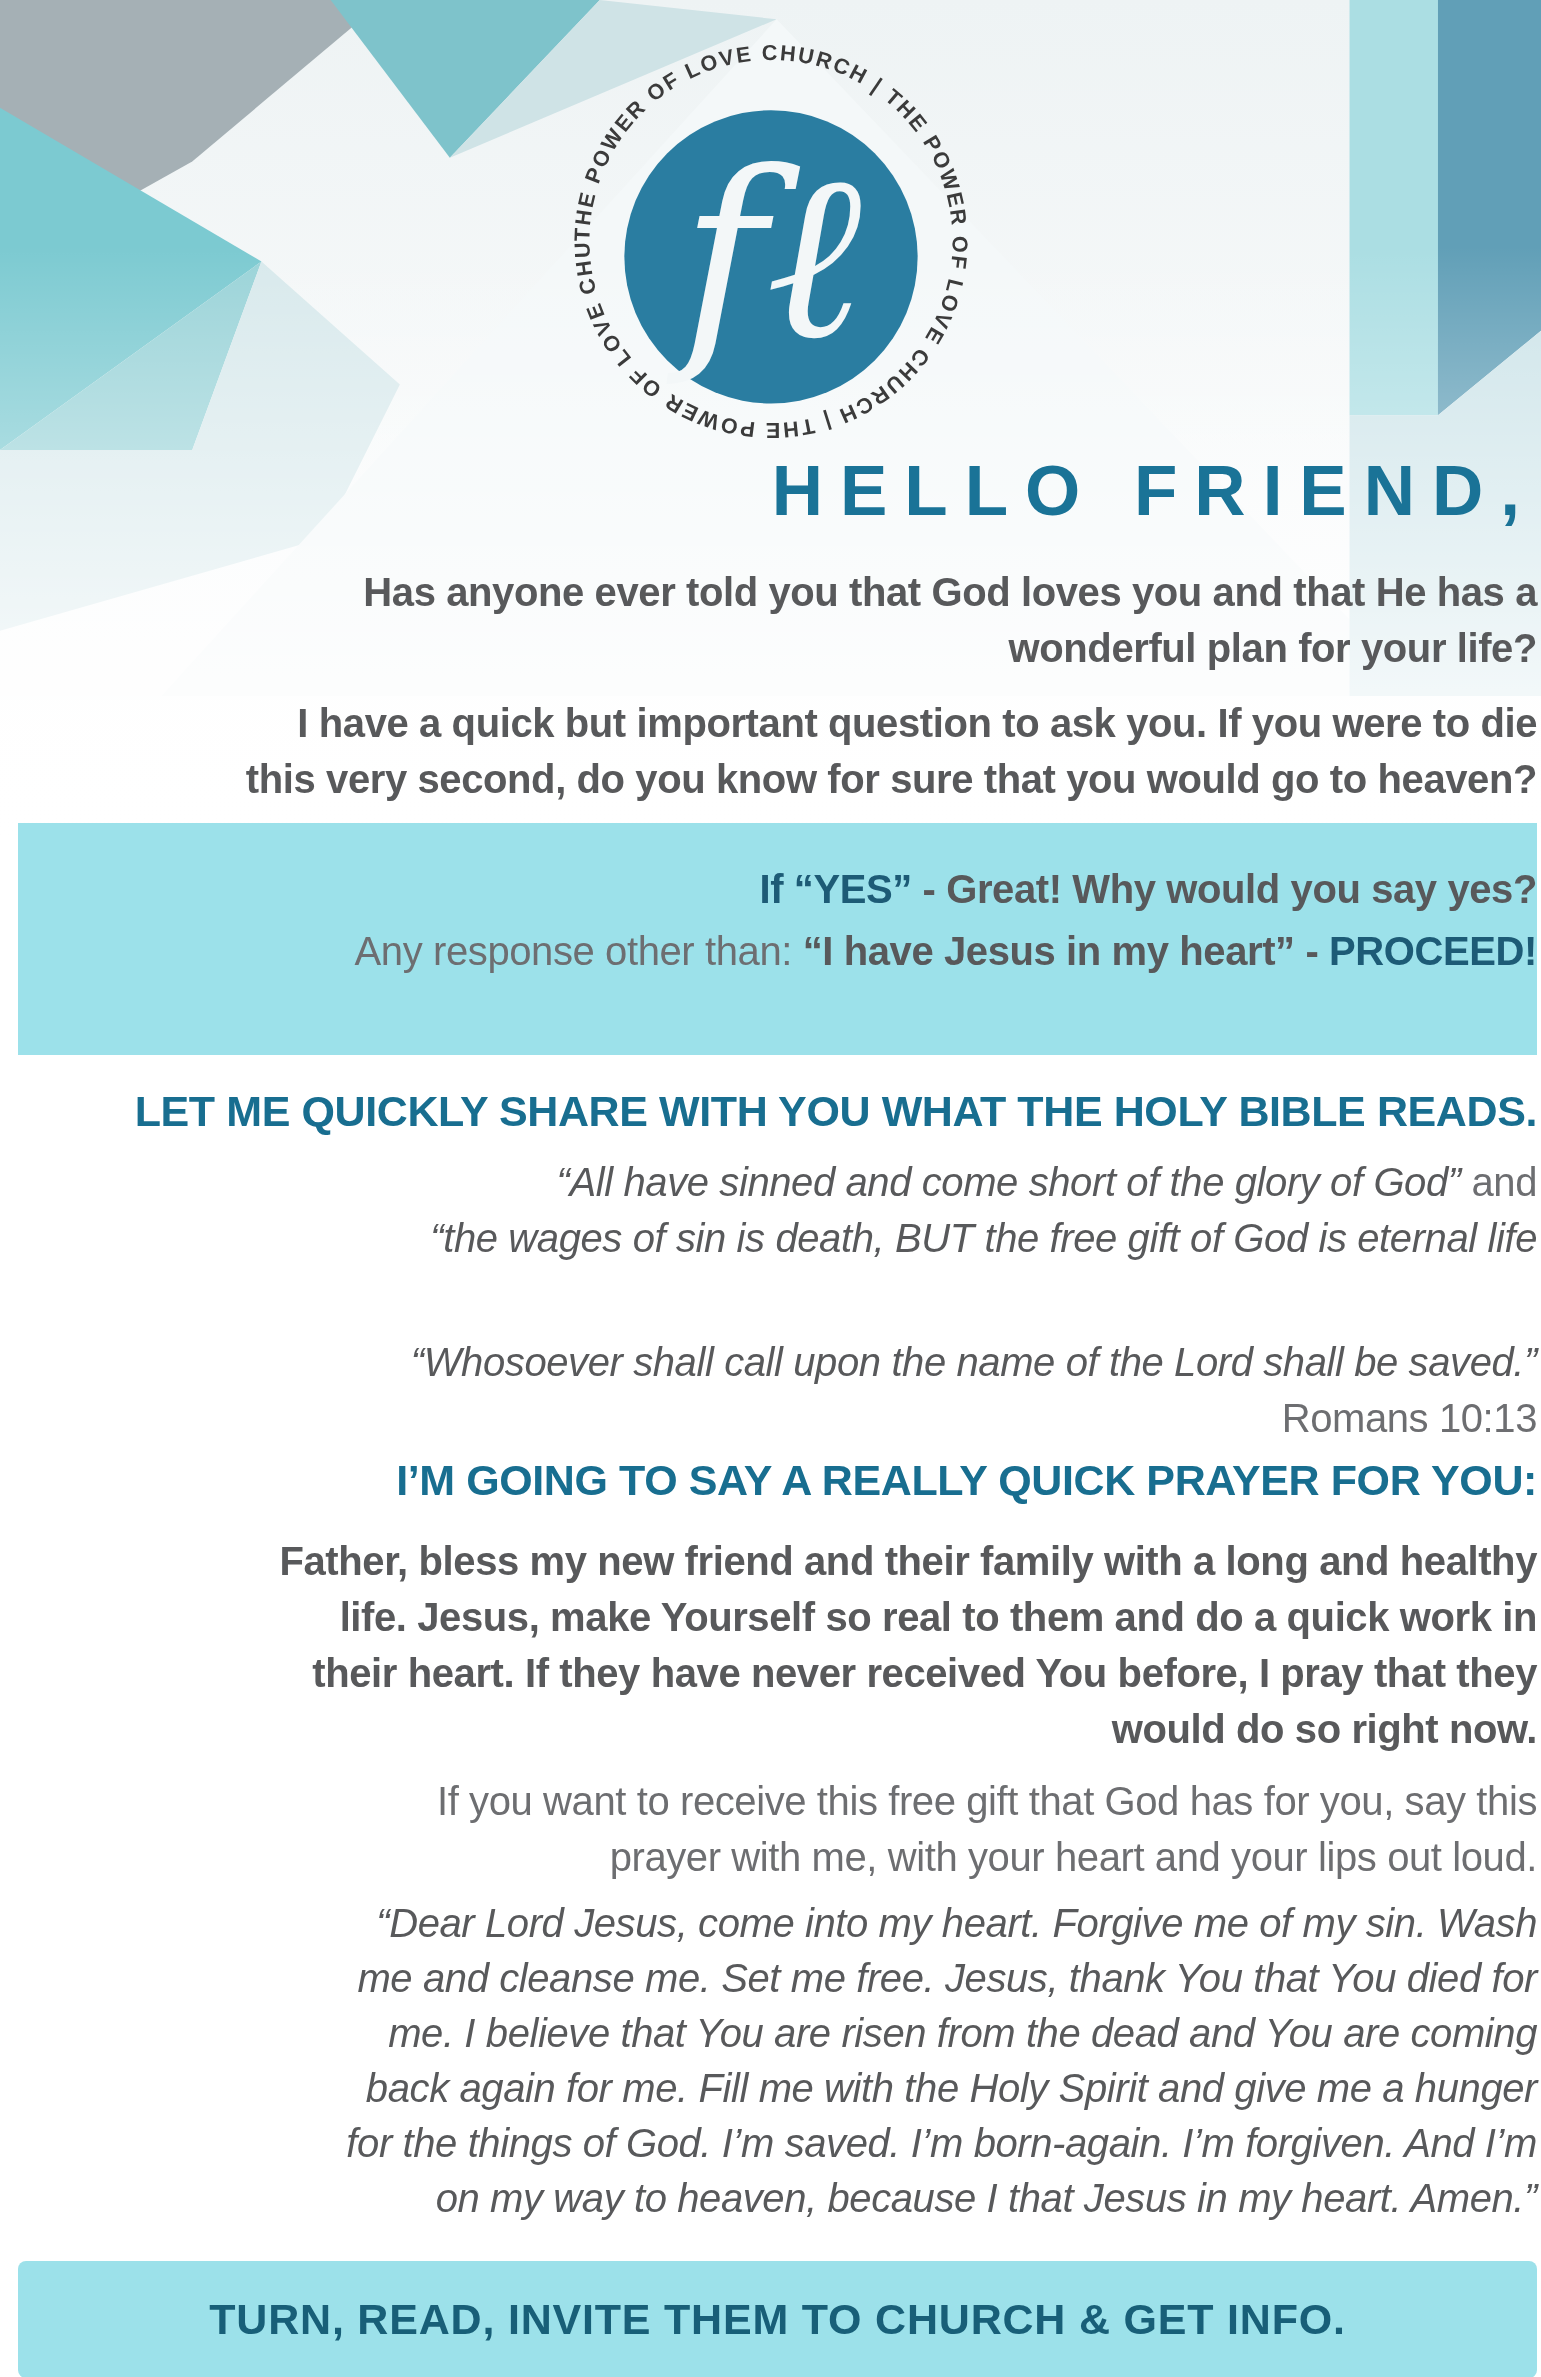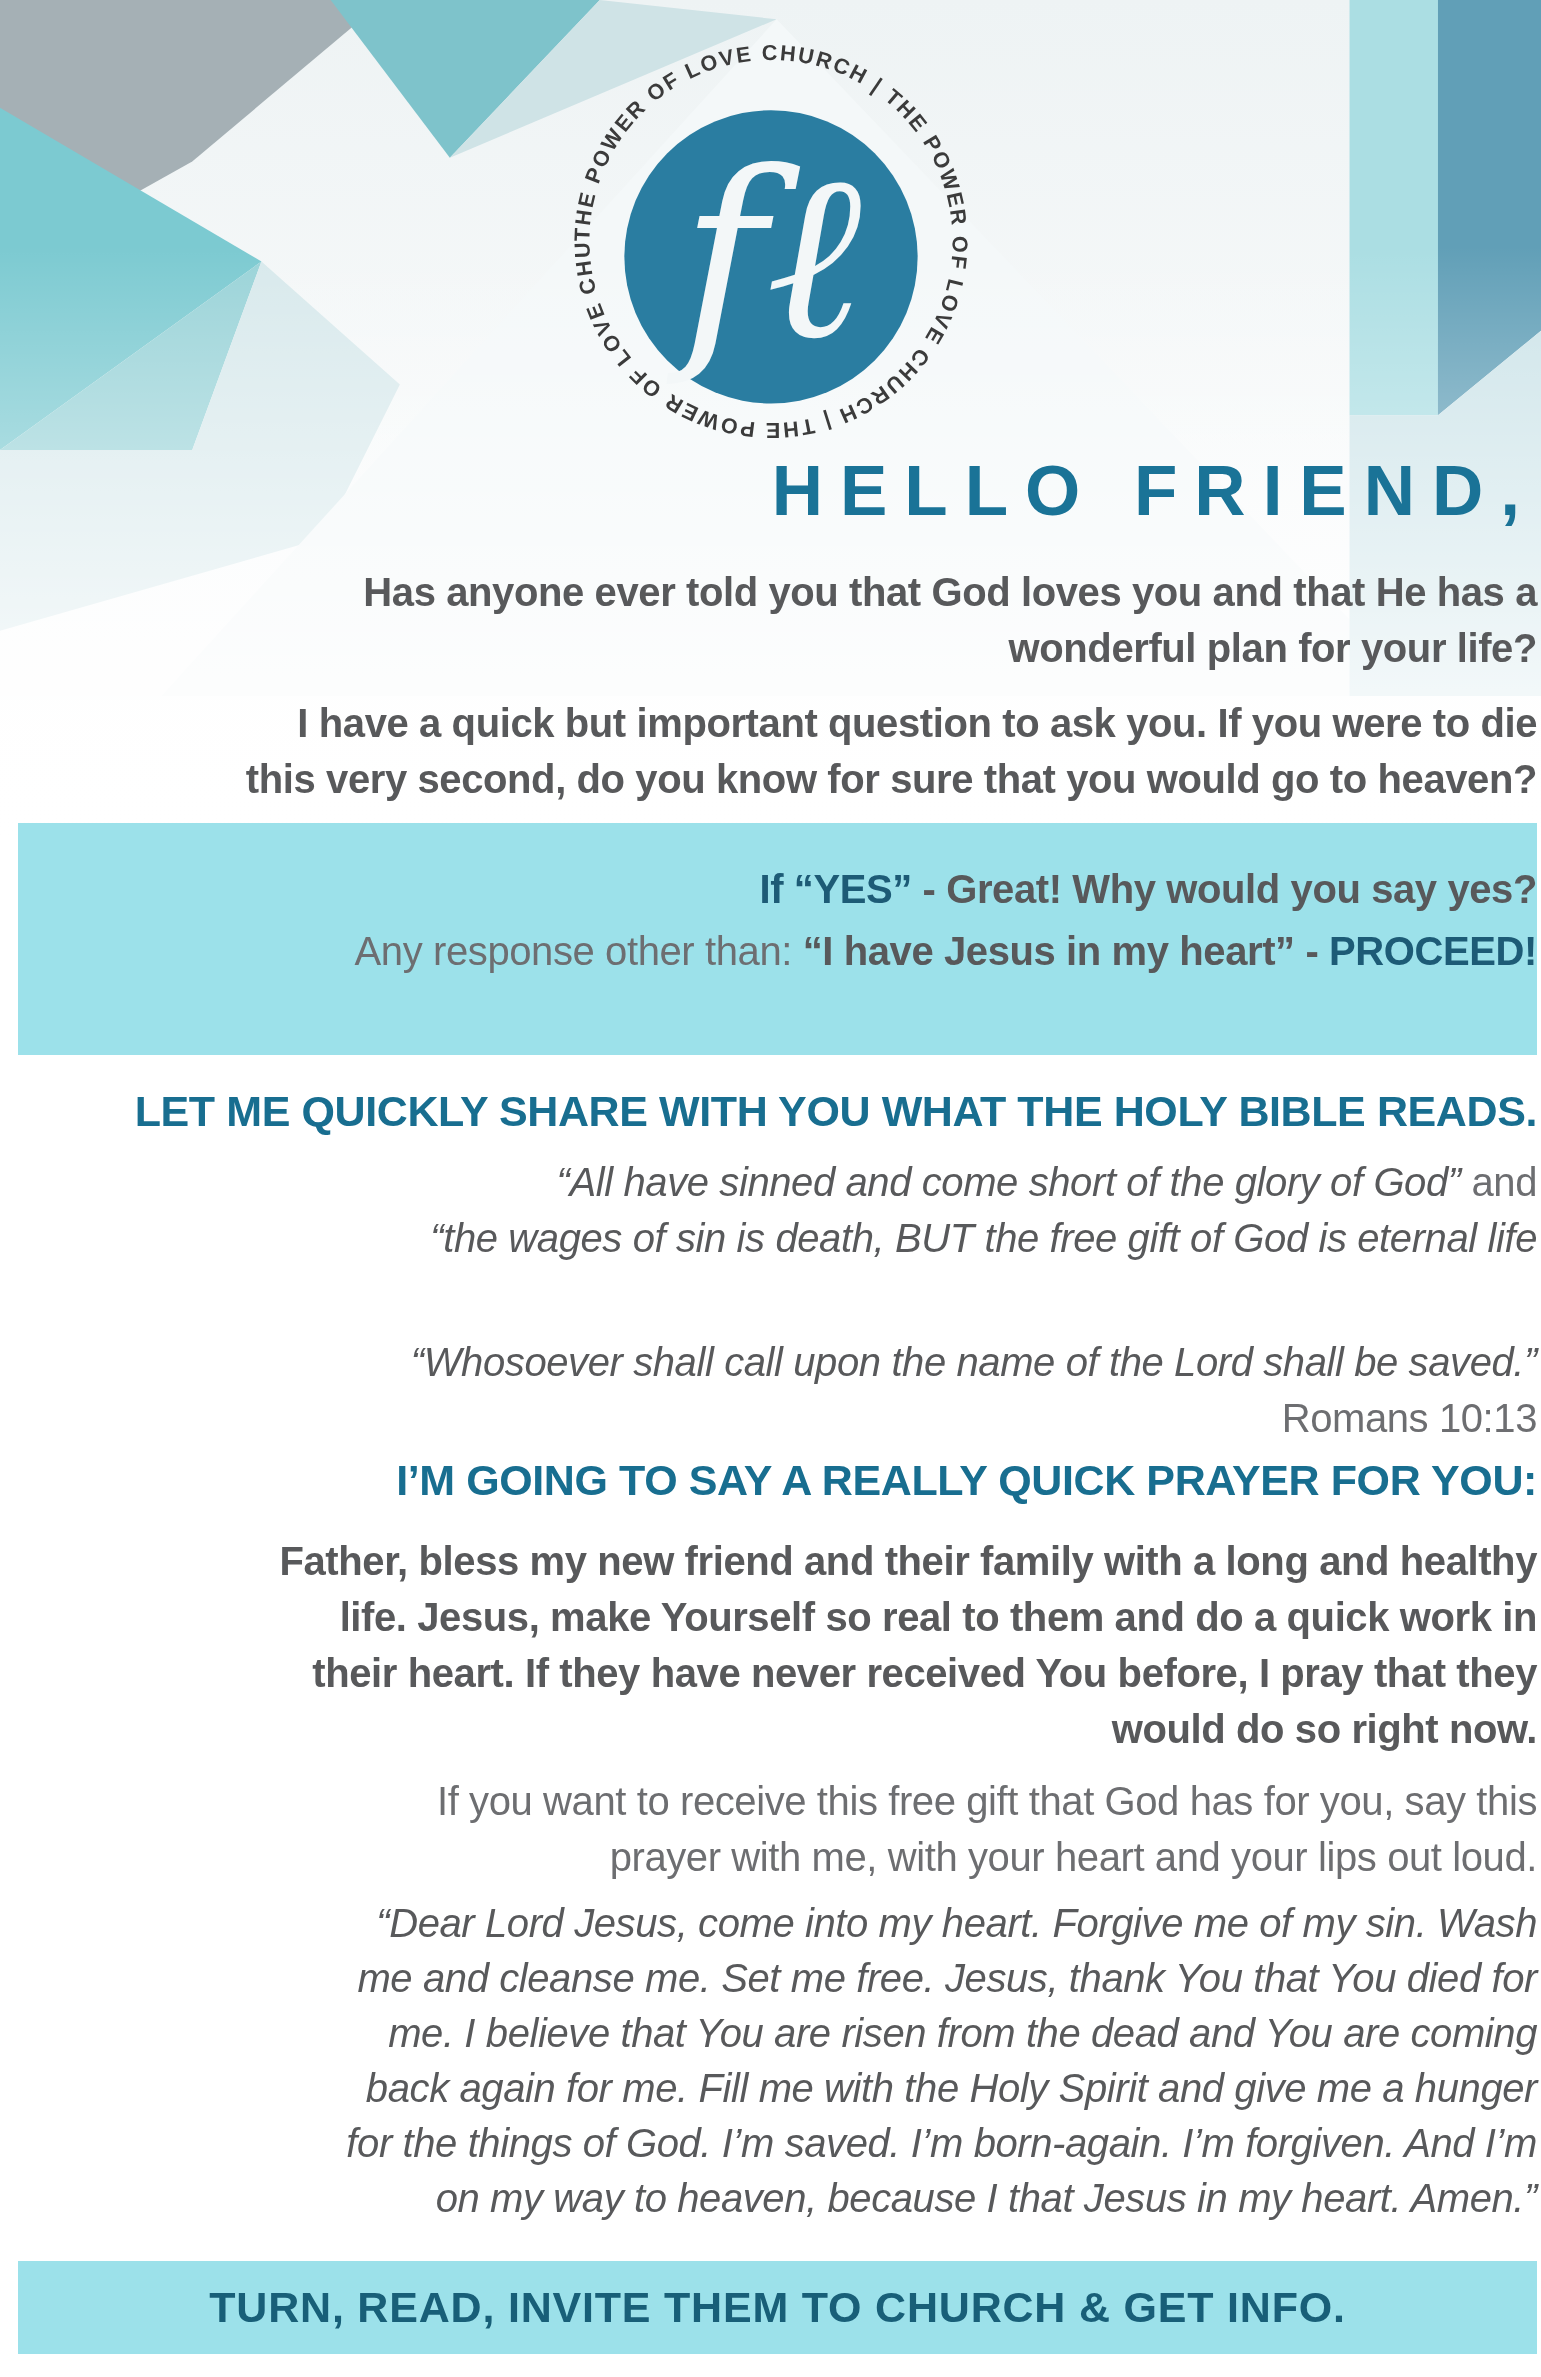--- a/index.html
+++ b/index.html
@@ -44,21 +44,21 @@
 
   .teal-heading{color:var(--heading-teal);font-weight:bold;font-size:43px;line-height:49px;}
   .h-bible{top:1087px;}
   .scripture1{top:1154px;}
   .scripture2{top:1334px;}
   .h-prayer{top:1456px;}
   .blessing{top:1533px;}
   .invite{top:1773px;}
   .salvation{top:1896px;line-height:55px;}
 
-  .footer-band{top:2261px;height:93px;background:var(--band-bg);display:flex;align-items:center;justify-content:center;}
+  .footer-band{top:2261px;height:117px;background:var(--band-bg);display:flex;align-items:center;justify-content:center;border-radius:8px;}
   .footer-text{font-size:43px;font-weight:bold;letter-spacing:0.8px;color:var(--footer-text);white-space:nowrap;}
 </style>
 </head>
 <body>
 
 <svg class="bg-art" viewBox="0 0 2004 1100" preserveAspectRatio="none" aria-hidden="true">
   <defs>
     <linearGradient id="baseg" x1="0" y1="0" x2="0" y2="1">
       <stop offset="0" stop-color="#eef3f4"></stop>
       <stop offset="1" stop-color="#ffffff"></stop>

